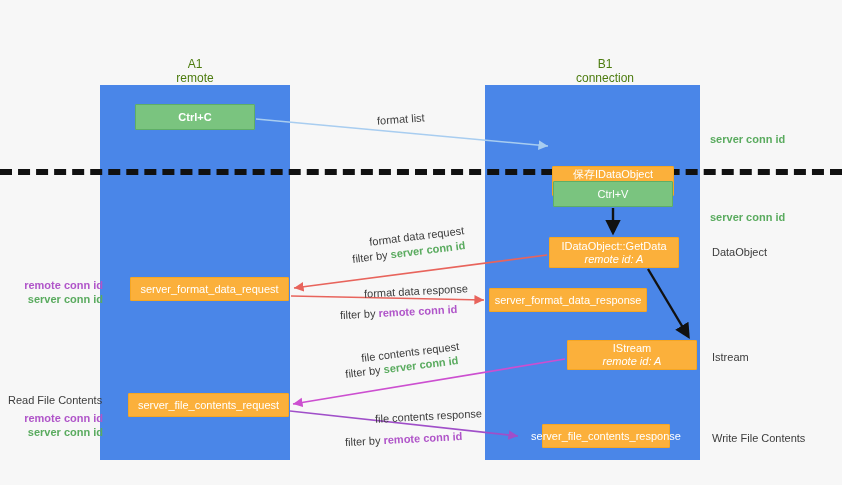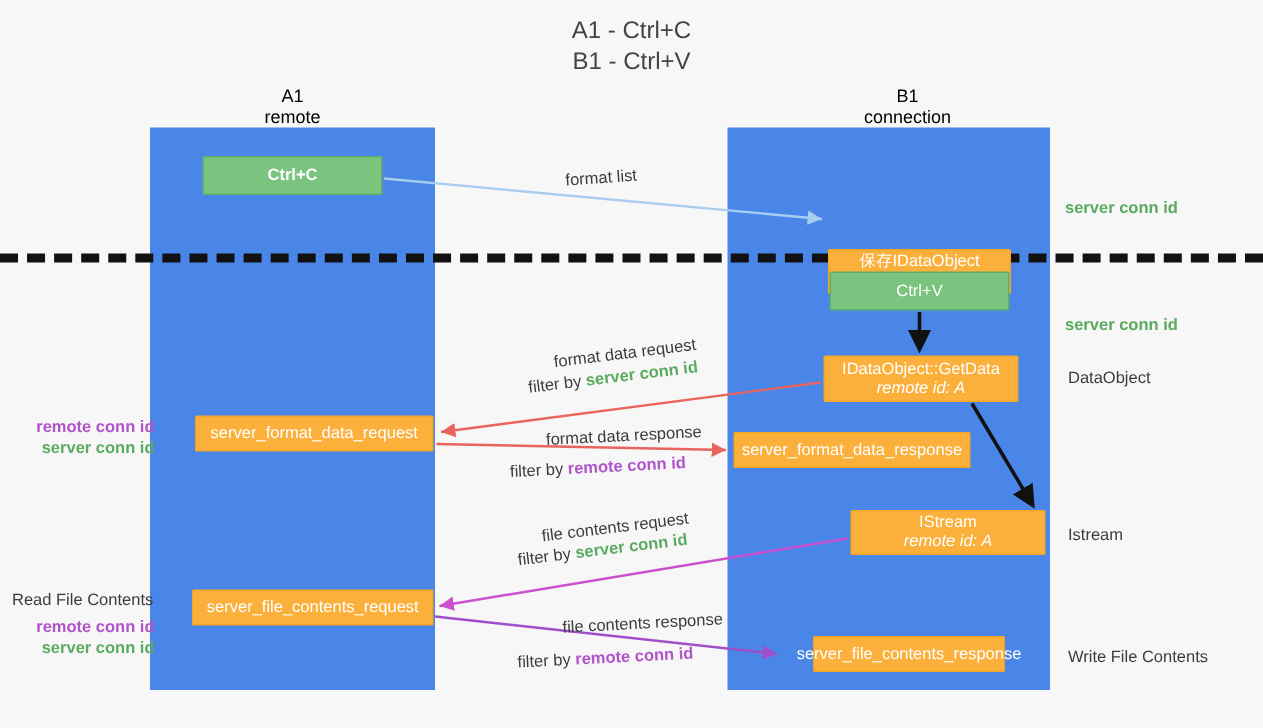--- a/index.html
+++ b/index.html
@@ -14,21 +14,21 @@
   .abs{position:absolute;}
 
   
   #title{
     left:0;top:10px;width:842px;text-align:center;
     font-size:16px;line-height:21px;color:#444;
   }
 
   
   .lane-head{
-    text-align:center;font-size:12px;line-height:14px;color:#000000;
+    text-align:center;font-size:12px;line-height:14px;color:#4d7c0f;
   }
   #head-a1{left:120px;top:57px;width:150px;}
   #head-b1{left:530px;top:57px;width:150px;}
 
   
   .lane{background:#4a86e8;}
   #lane-a1{left:100px;top:85px;width:190px;height:375px;}
   #lane-b1{left:485px;top:85px;width:215px;height:375px;}
 
   
@@ -91,24 +91,20 @@
   #fl-fcresp1{left:375px;top:409px;transform:rotate(-3deg);}
   #fl-fcresp2{left:345px;top:432px;transform:rotate(-3deg);}
 
   svg#arrows{position:absolute;left:0;top:0;width:842px;height:485px;pointer-events:none;}
 </style>
 </head>
 <body>
 
 <div id="canvas">
 
-  <div class="abs" id="title">
-    <div>A1 - Ctrl+C</div>
-    <div>B1 - Ctrl+V</div>
-  </div>
 
   <div class="abs lane-head" id="head-a1">
     <div>A1</div>
     <div>remote</div>
   </div>
   <div class="abs lane-head" id="head-b1">
     <div>B1</div>
     <div>connection</div>
   </div>
 

